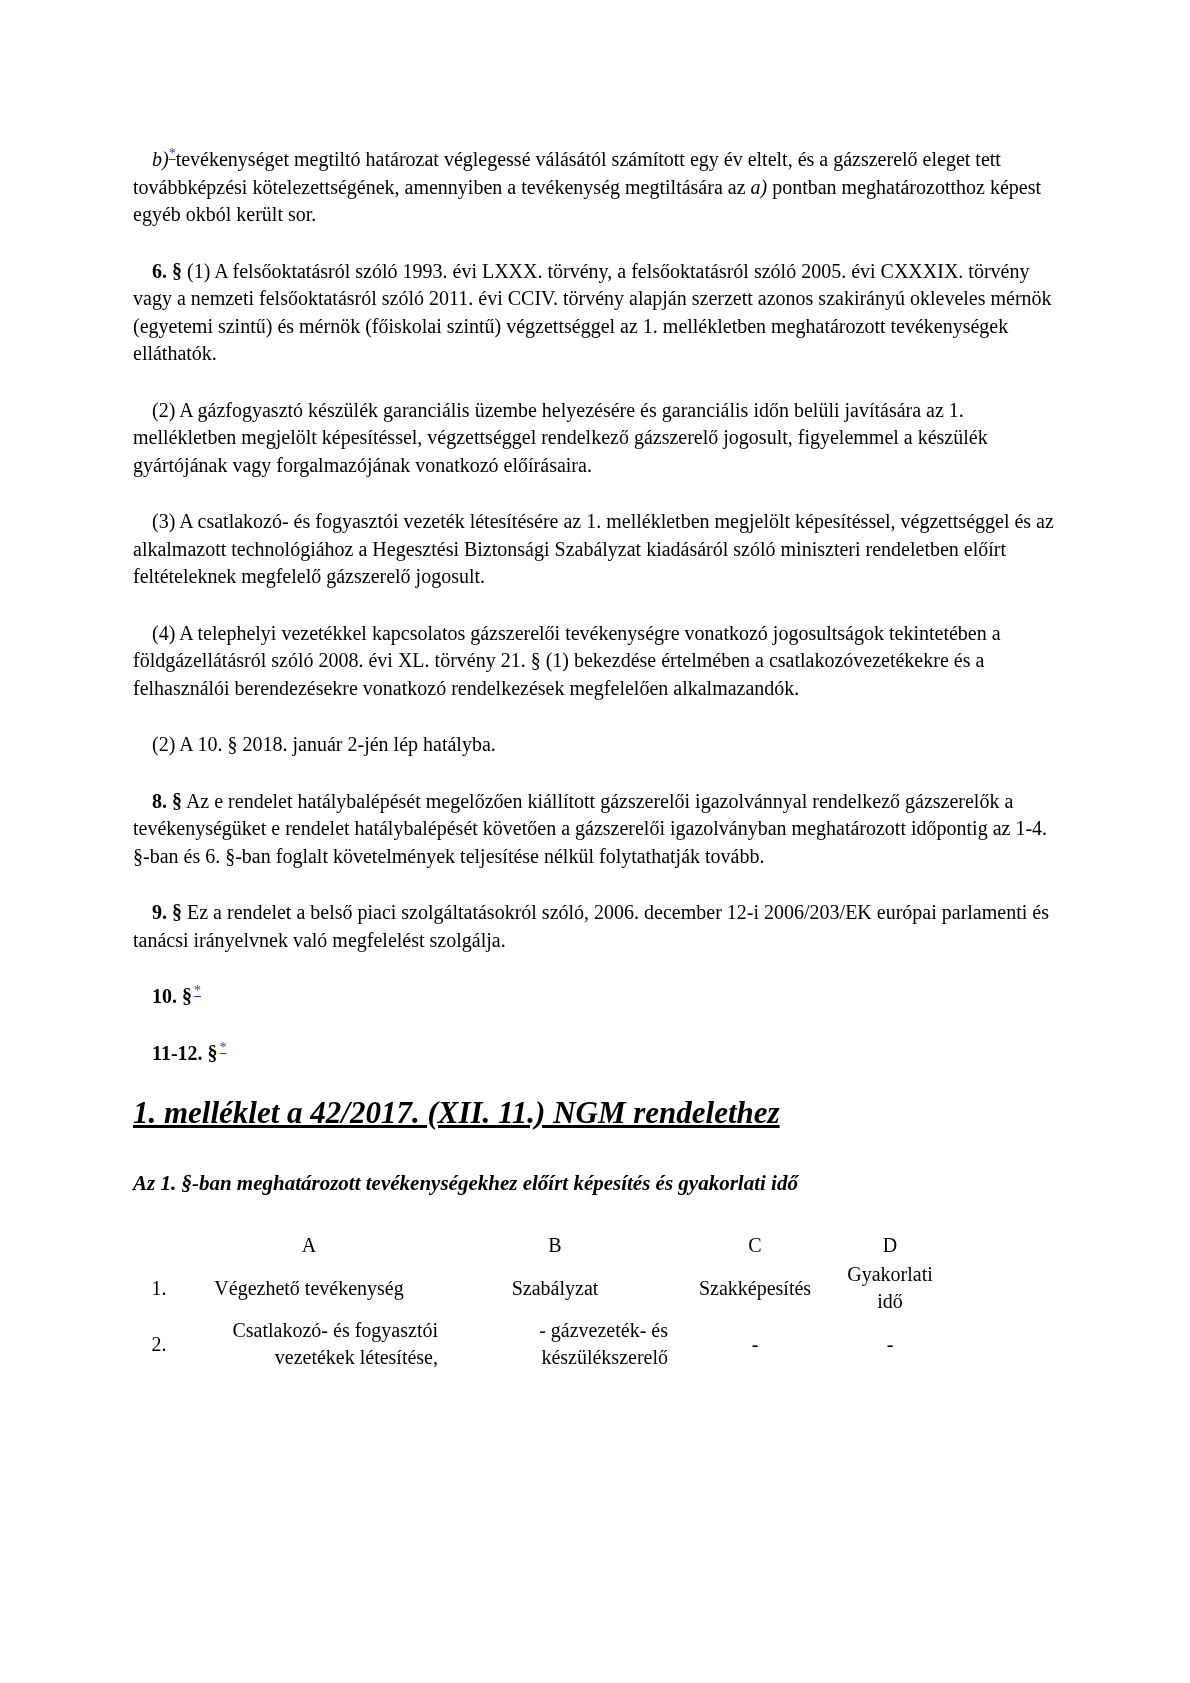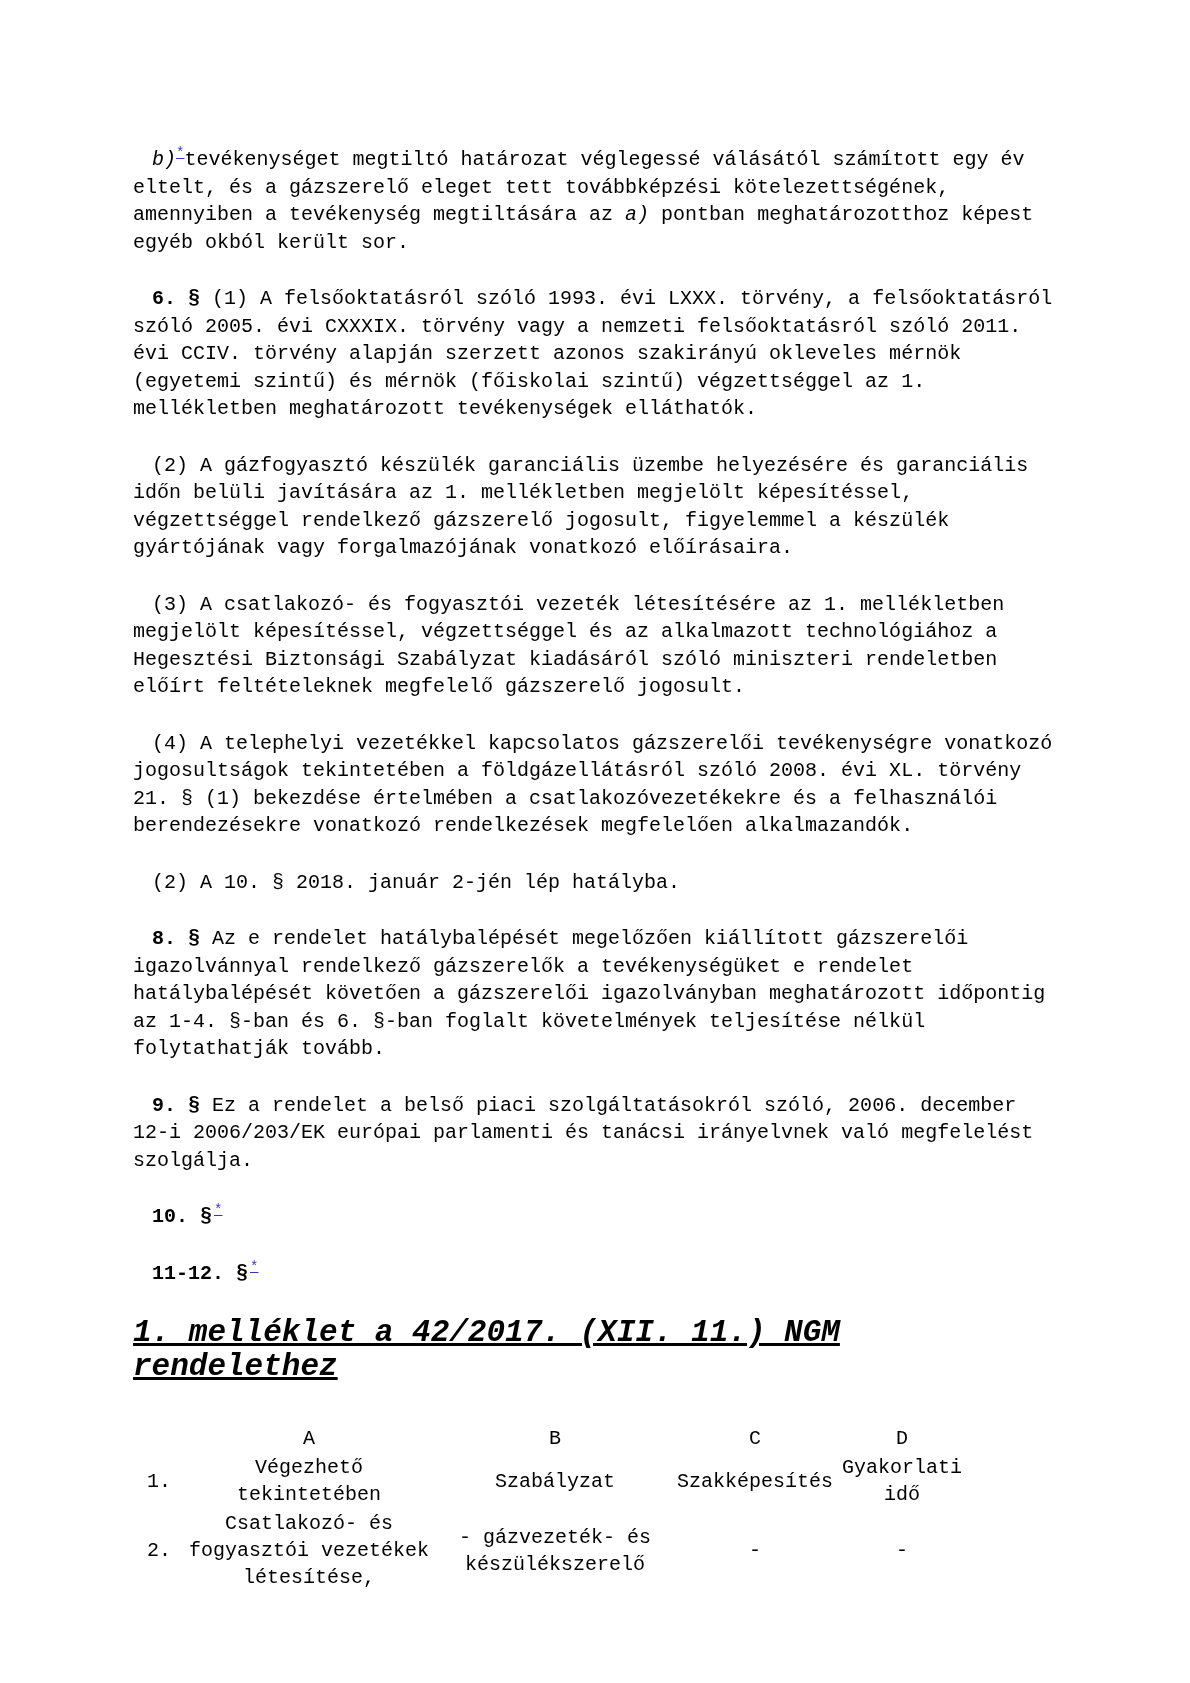--- a/index.html
+++ b/index.html
@@ -2,21 +2,21 @@
 <html lang="hu" style="--link: #3333cc;"><head>
 <meta charset="utf-8">
 <style>
   html,body{margin:0;padding:0;background:#ffffff;}
   .page{
     position:relative;
     width:1190px;
     height:1683px;
     background:#ffffff;
     color:#000000;
-    font-family:Liberation Mono, monospace;
+    font-family:Liberation Serif, serif;
     overflow:hidden;
     box-sizing:border-box;
   }
   .content{
     position:absolute;
     left:133px;
     top:0;
     width:925px;
     padding-top:146px;
     font-size:20px;
@@ -71,21 +71,21 @@
     text-align:center;
     vertical-align:middle;
   }
   col.c-num{width:38px;}
   col.c-a{width:262px;}
   col.c-b{width:230px;}
   col.c-c{width:170px;}
   col.c-d{width:100px;}
   td.num-cell{text-align:left;}
   tr.data-row-2 td.cell-a,
-  tr.data-row-2 td.cell-b{text-align:center;}
+  tr.data-row-2 td.cell-b{text-align:right;}
 </style>
 </head>
 <body>
 
 <div class="page">
   <div class="content">
 
     <p class="body-par"><span class="i">b)</span><sup class="fn"><a>*</a></sup><span>tevékenységet megtiltó határozat véglegessé válásától számított egy év eltelt, és a gázszerelő eleget tett továbbképzési kötelezettségének, amennyiben a tevékenység megtiltására az </span><span class="i">a)</span><span> pontban meghatározotthoz képest egyéb okból került sor.</span></p>
 
     <p class="body-par"><span class="b">6. §</span><span> (1) A felsőoktatásról szóló 1993. évi LXXX. törvény, a felsőoktatásról szóló 2005. évi CXXXIX. törvény vagy a nemzeti felsőoktatásról szóló 2011. évi CCIV. törvény alapján szerzett azonos szakirányú okleveles mérnök (egyetemi szintű) és mérnök (főiskolai szintű) végzettséggel az 1. mellékletben meghatározott tevékenységek elláthatók.</span></p>
@@ -102,40 +102,41 @@
     <p class="body-par"><span class="b">8. §</span><span> Az e rendelet hatálybalépését megelőzően kiállított gázszerelői igazolvánnyal rendelkező gázszerelők a tevékenységüket e rendelet hatálybalépését követően a gázszerelői igazolványban meghatározott időpontig az 1-4. §-ban és 6. §-ban foglalt követelmények teljesítése nélkül folytathatják tovább.</span></p>
 
     <p class="body-par"><span class="b">9. §</span><span> Ez a rendelet a belső piaci szolgáltatásokról szóló, 2006. december 12-i 2006/203/EK európai parlamenti és tanácsi irányelvnek való megfelelést szolgálja.</span></p>
 
     <p class="body-par"><span class="b">10. §</span><sup class="fn fn-gap"><a>*</a></sup></p>
 
     <p class="body-par"><span class="b">11-12. §</span><sup class="fn fn-gap"><a>*</a></sup></p>
 
     <h1 class="annex-heading">1. melléklet a 42/2017. (XII. 11.) NGM rendelethez</h1>
 
+    <h2 class="annex-subtitle">Az 1. §-ban meghatározott tevékenységekhez előírt képesítés és gyakorlati idő</h2>
 
     <table class="qual-table">
       <colgroup>
         <col class="c-num">
           <col class="c-a">
           <col class="c-b">
           <col class="c-c">
           <col class="c-d">
       </colgroup>
       <tbody>
         <tr class="header-row">
           <td class="num-cell"></td>
           <td>A</td>
           <td>B</td>
           <td>C</td>
           <td>D</td>
         </tr>
         <tr class="data-row-1">
           <td class="num-cell">1.</td>
-          <td class="cell-a">Végezhető tekintetében</td>
+          <td class="cell-a">Végezhető tevékenység</td>
           <td class="cell-b">Szabályzat</td>
           <td class="cell-c">Szakképesítés</td>
           <td class="cell-d">Gyakorlati idő</td>
         </tr>
         <tr class="data-row-2">
           <td class="num-cell">2.</td>
           <td class="cell-a">Csatlakozó- és fogyasztói vezetékek létesítése,</td>
           <td class="cell-b">- gázvezeték- és készülékszerelő</td>
           <td class="cell-c">-</td>
           <td class="cell-d">-</td>

